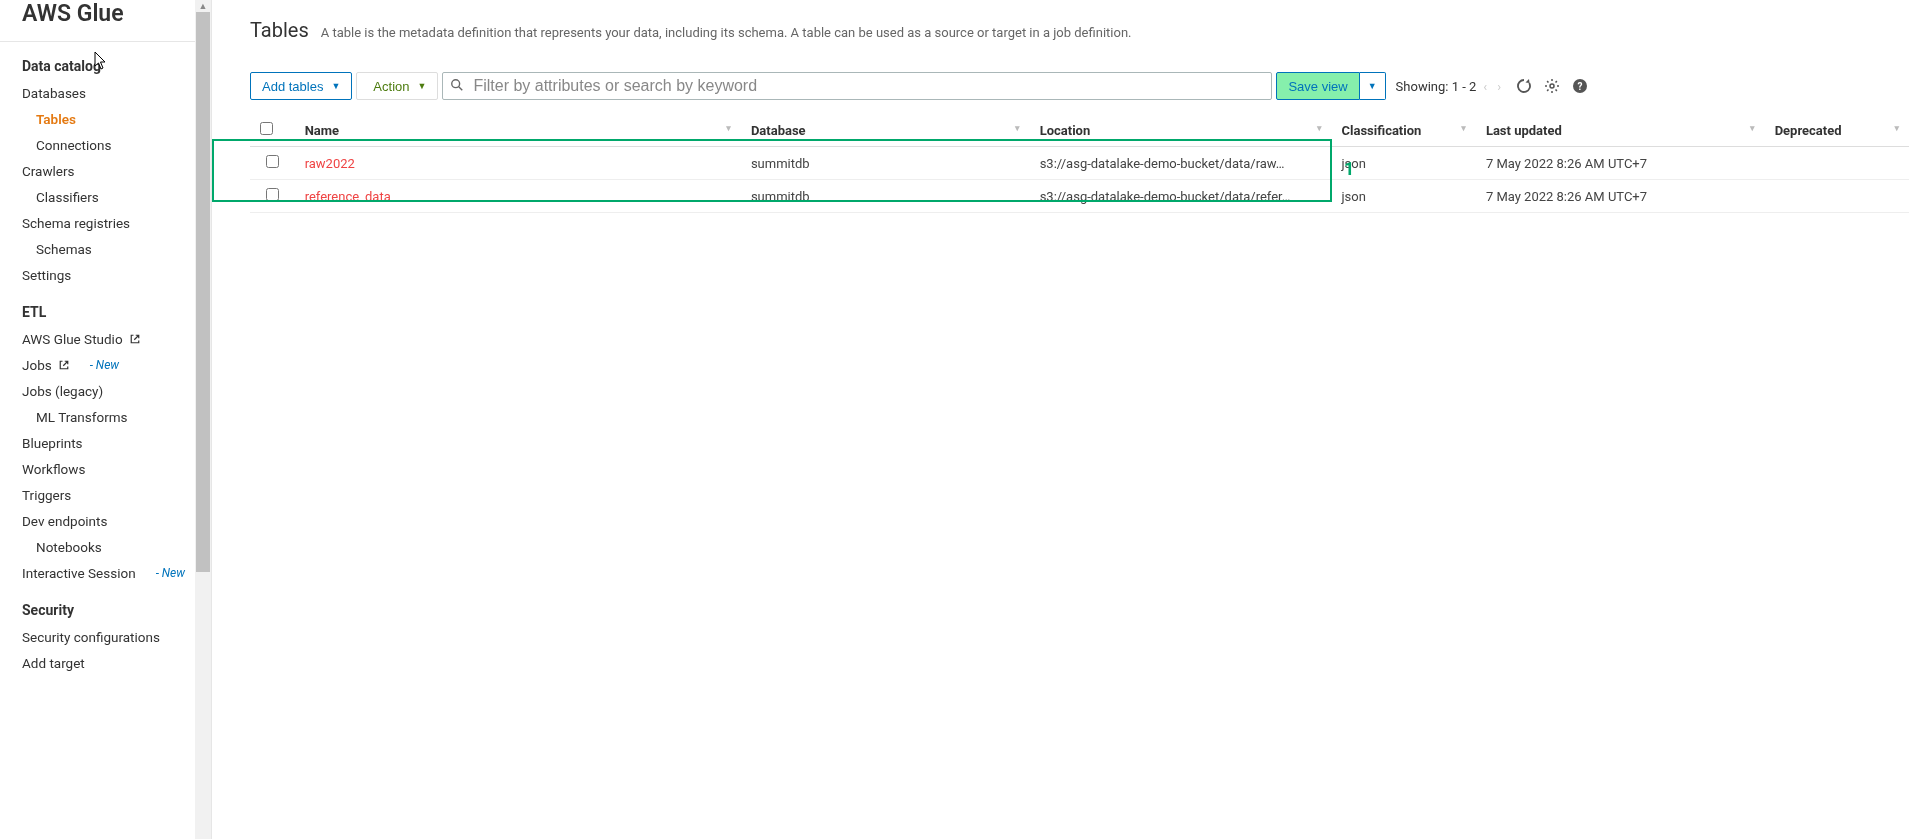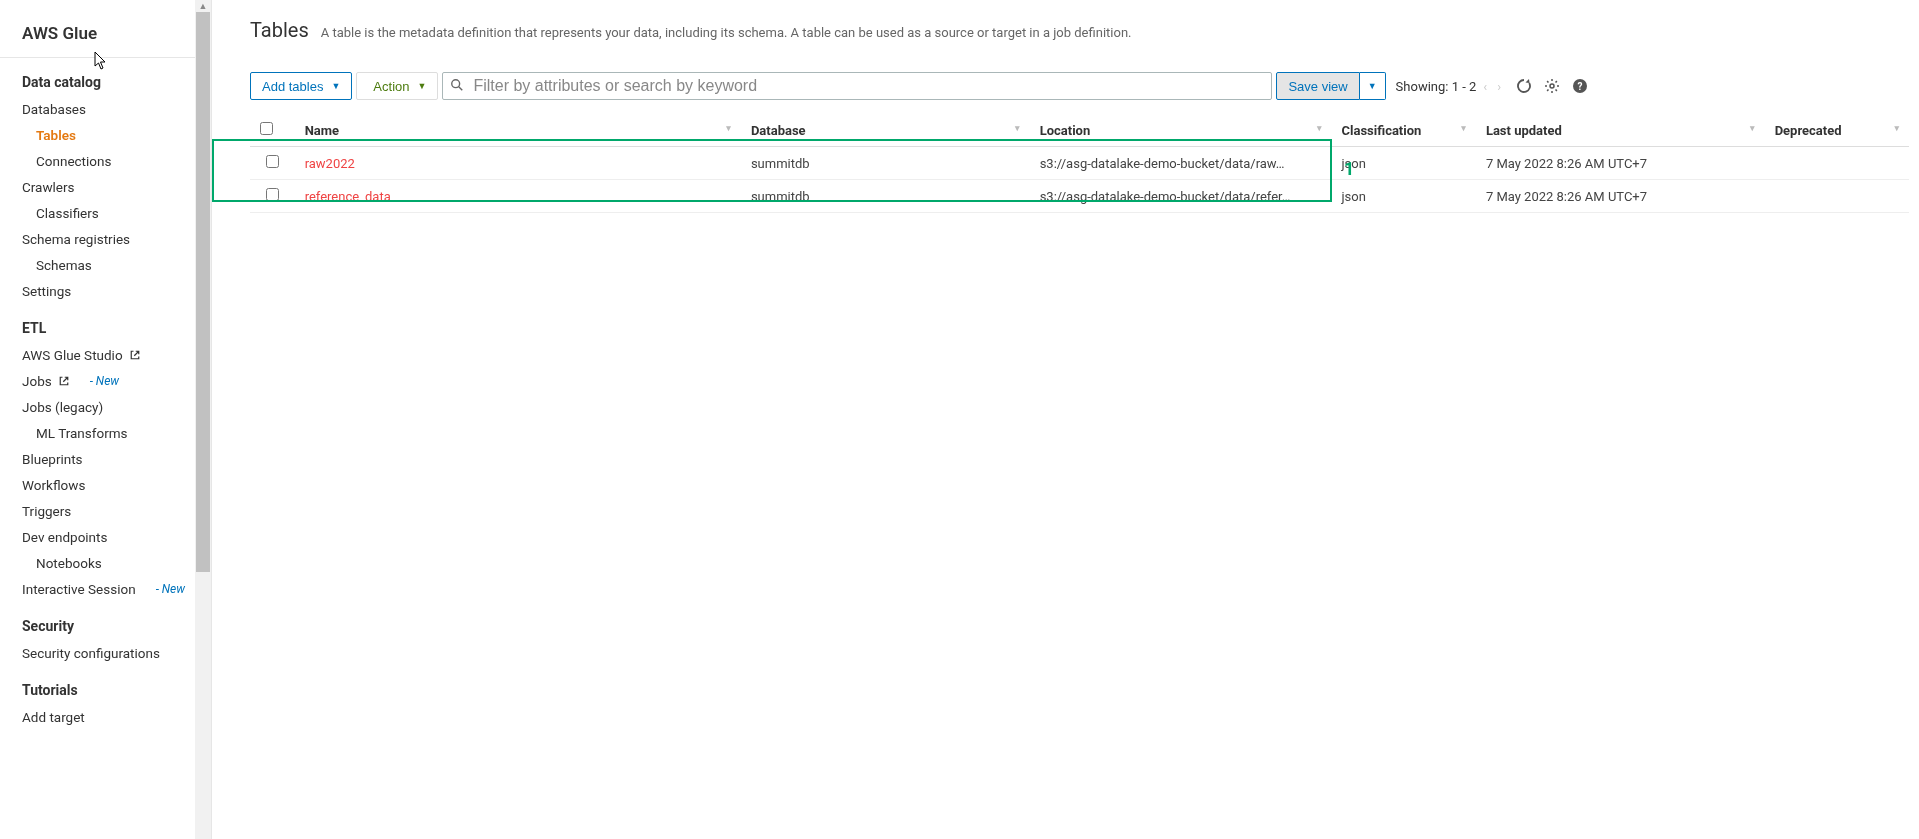--- a/index.html
+++ b/index.html
@@ -14,23 +14,23 @@
   overflow: hidden;
 }
 .sidebar {
   width: 212px;
   border-right: 1px solid #e6e6e6;
   position: relative;
   overflow-y: auto;
   padding-bottom: 20px;
 }
 .sidebar-header {
-  padding: 23px 22px 14px;
+  padding: 0 22px 14px;
   border-bottom: 1px solid #e6e6e6;
-  font-size: 17px;
+  font-size: 23px;
   font-weight: 600;
   color: #333;
 }
 .sidebar-section-title {
   padding: 16px 22px 6px;
   font-size: 14px;
   font-weight: 700;
   color: #333;
 }
 .sidebar-item {
@@ -134,21 +134,21 @@
   left: 8px;
   top: 6px;
   width: 14px;
   height: 14px;
   color: #666;
 }
 .save-view-wrap { display: inline-flex; }
 .save-view-btn {
   border: 1px solid #0073bb;
   color: #0073bb;
-  background: #e5e5e5;
+  background: #86efac;
   font-size: 13px;
   padding: 5px 11px;
   border-radius: 2px 0 0 2px;
   height: 28px;
   cursor: pointer;
 }
 .save-view-caret {
   border: 1px solid #0073bb;
   border-left: none;
   color: #0073bb;
@@ -302,21 +302,20 @@
         <span>Notebooks</span>
       </div>
       <div class="sidebar-item">
         <span>Interactive Session</span>
         <span class="new-badge">- New</span>
       </div>
       <div class="sidebar-section-title">Security</div>
       <div class="sidebar-item">
         <span>Security configurations</span>
       </div>
-      <div class="sidebar-section-title">Tutorials</div>
       <div class="sidebar-item">
         <span>Add target</span>
       </div>
     </div>
   <div class="scrollbar-track">
     <div class="scrollbar-arrow up">▲</div>
     <div class="scrollbar-thumb"></div>
   </div>
   <svg class="cursor" viewBox="0 0 12 18">
       <path d="M0 0 L0 14 L3.5 11 L6 17 L8 16 L5.5 10 L10 10 Z" fill="#fff" stroke="#000" stroke-width="1"></path>

